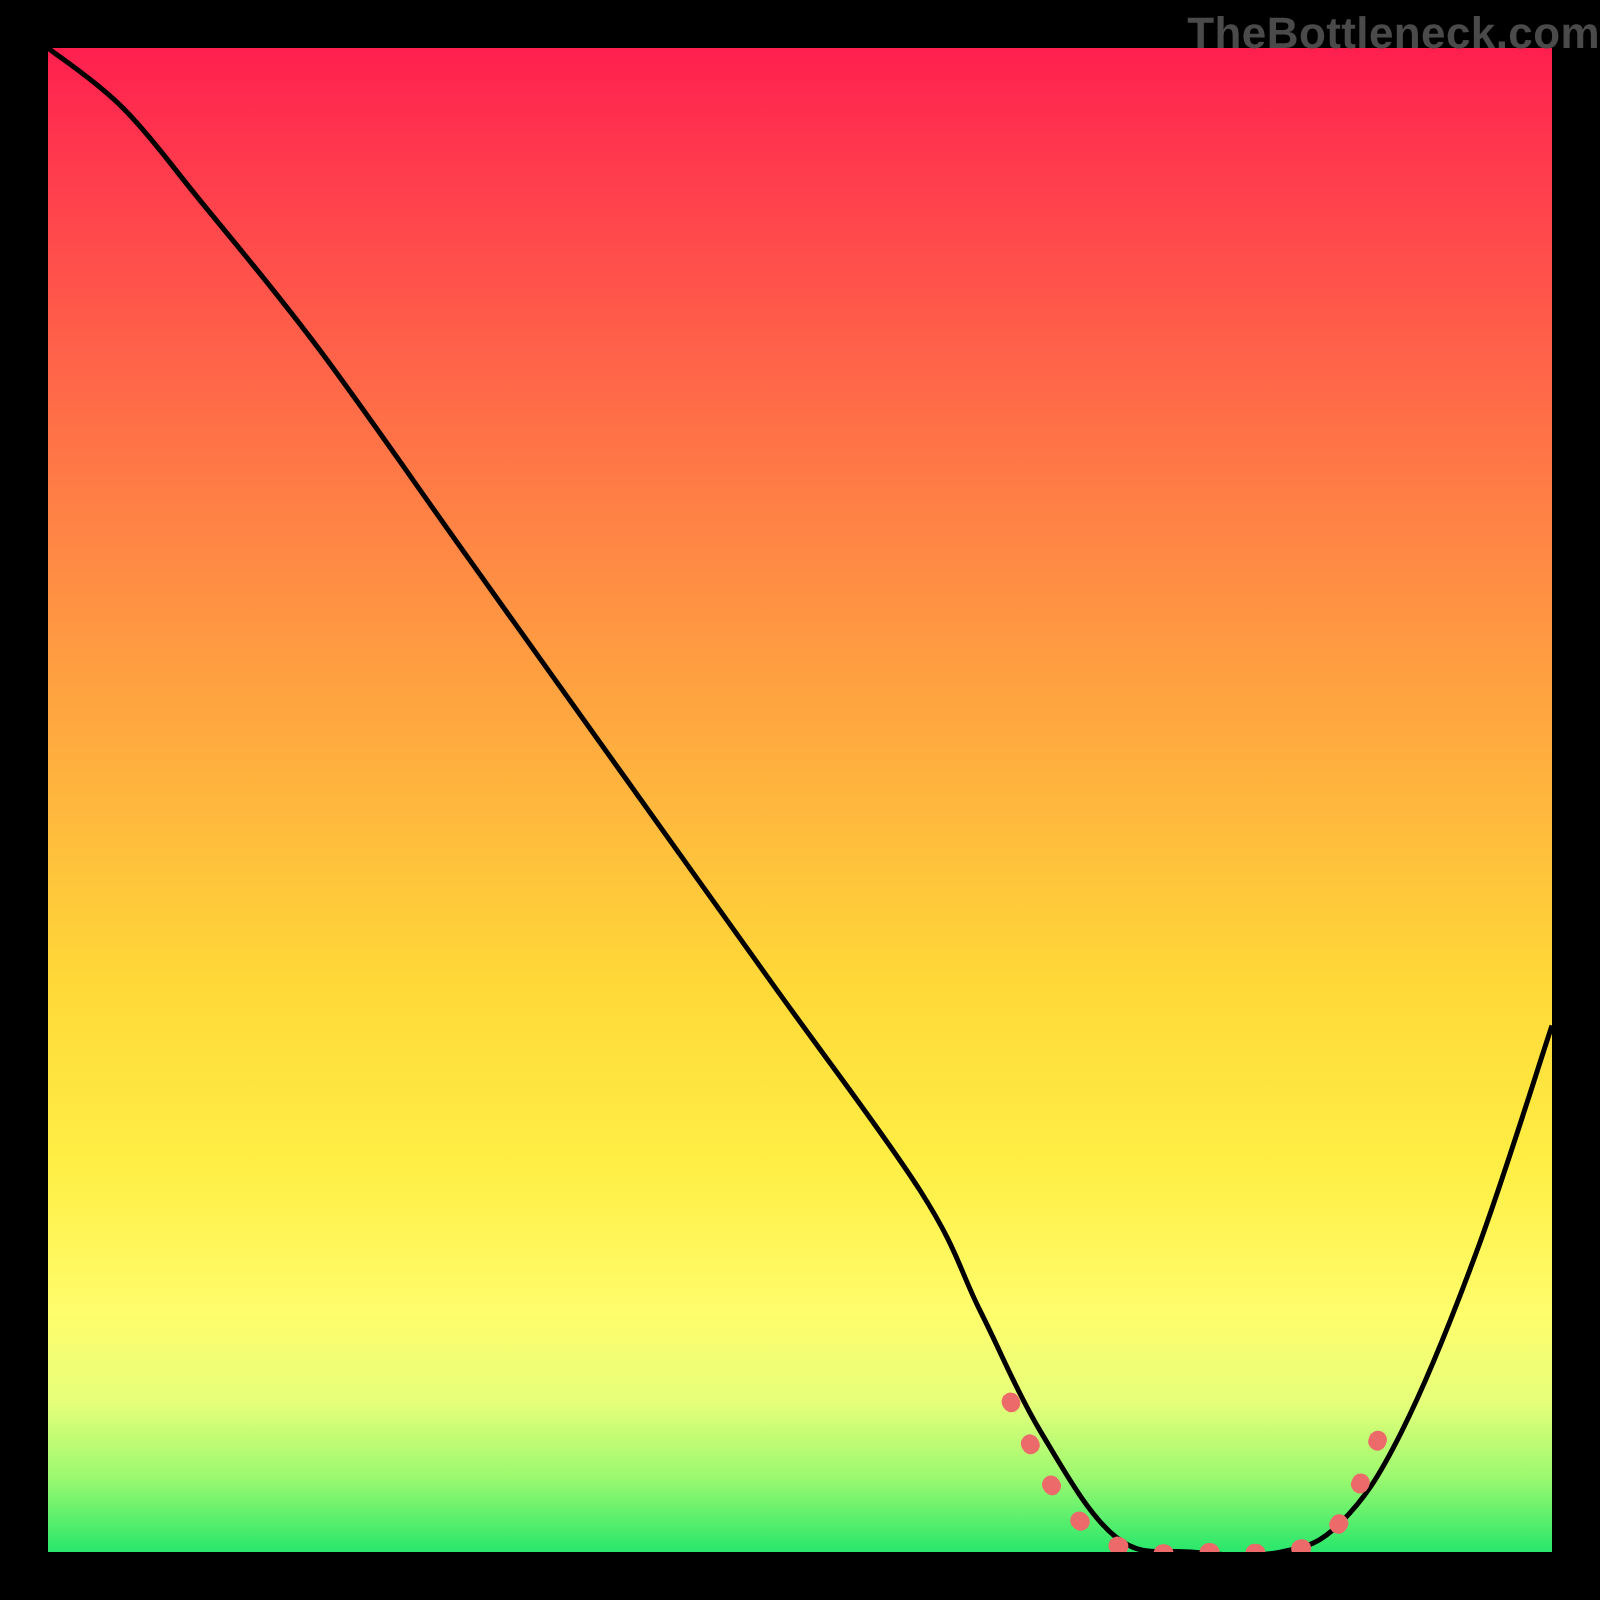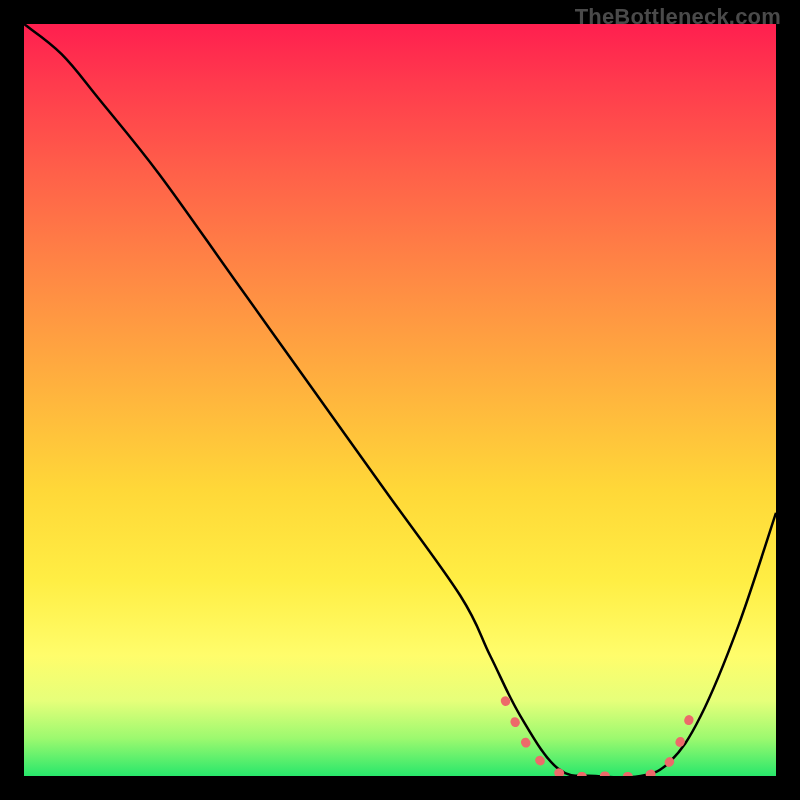--- a/index.html
+++ b/index.html
@@ -13,21 +13,21 @@
   }
   .outer {
     position: relative;
     width: 800px;
     height: 800px;
     background: #000000;
   }
   .watermark {
     position: absolute;
     top: 4px;
-    right: 19px;
+    right: 0;
     color: #4a4a4a;
     font-size: 22px;
     font-weight: bold;
     letter-spacing: 0.2px;
     z-index: 40;
   }
   .plot-frame {
     position: absolute;
     left: 22px;
     top: 22px;

